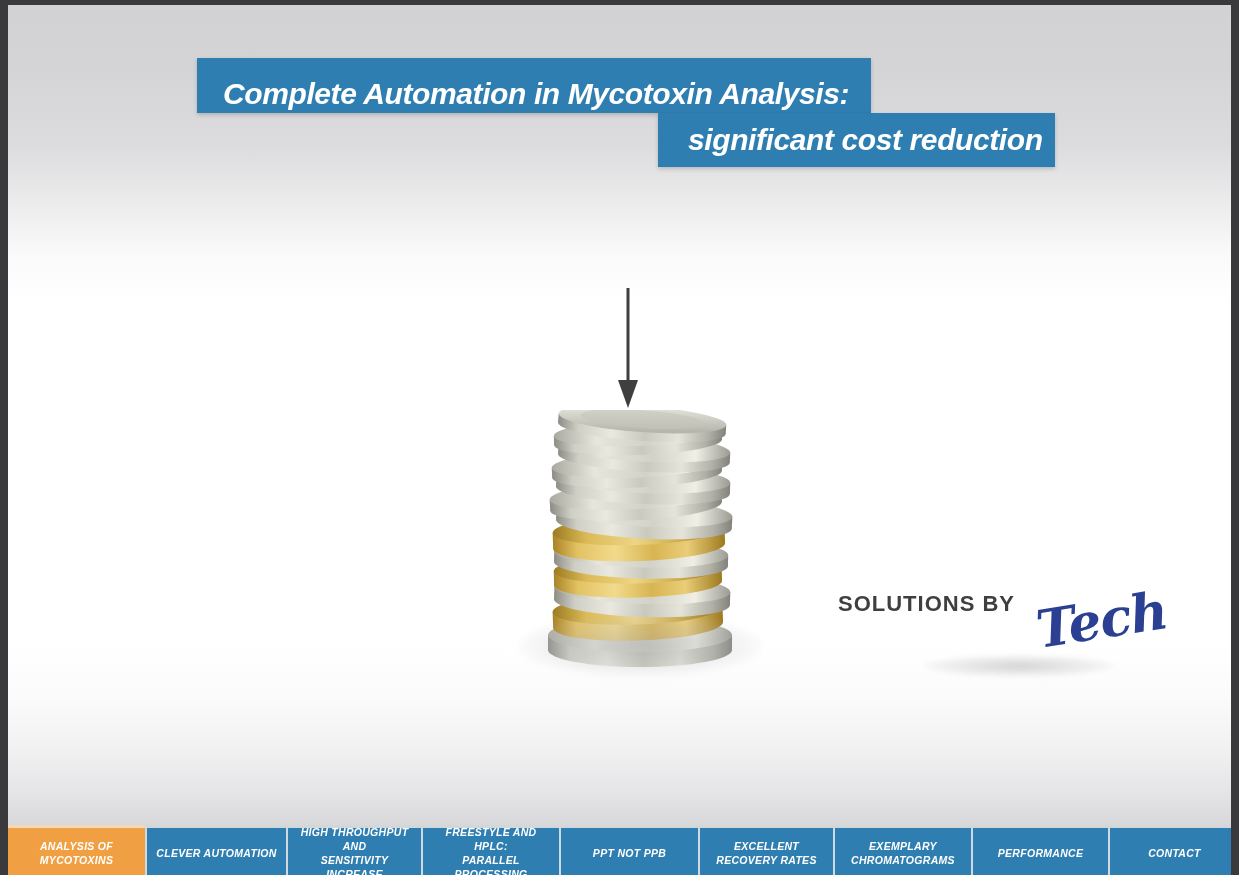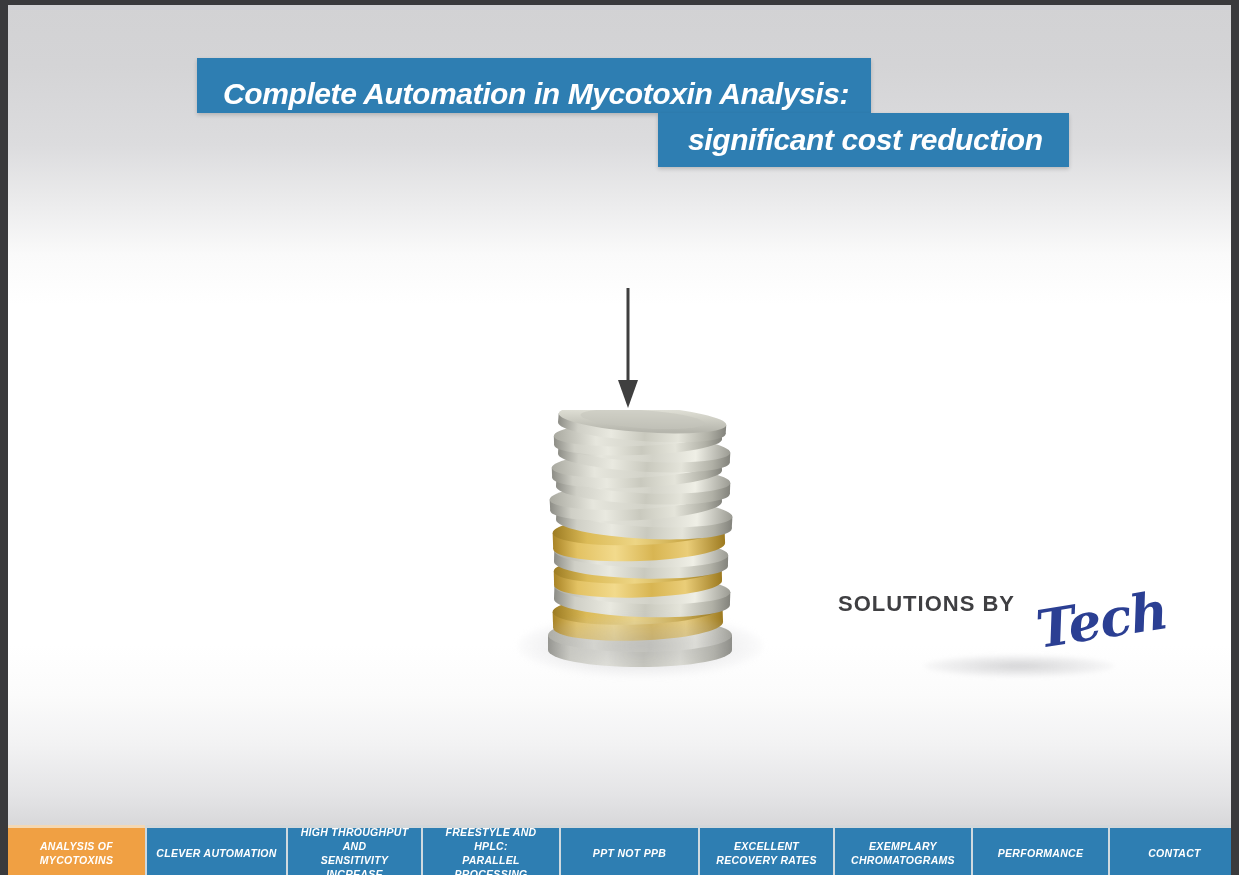--- a/index.html
+++ b/index.html
@@ -62,21 +62,21 @@
     top: 53px;
     height: 55px;
     padding: 16px 22px 0 26px;
     font-size: 30px;
   }
 
   #title-line-2 {
     left: 650px;
     top: 108px;
     height: 54px;
-    padding: 0 26px 0 30px;
+    padding: 0 12px 0 30px;
     font-size: 30px;
   }
 
   
   #down-arrow {
     position: absolute;
     left: 600px;
     top: 283px;
     width: 40px;
     height: 120px;

